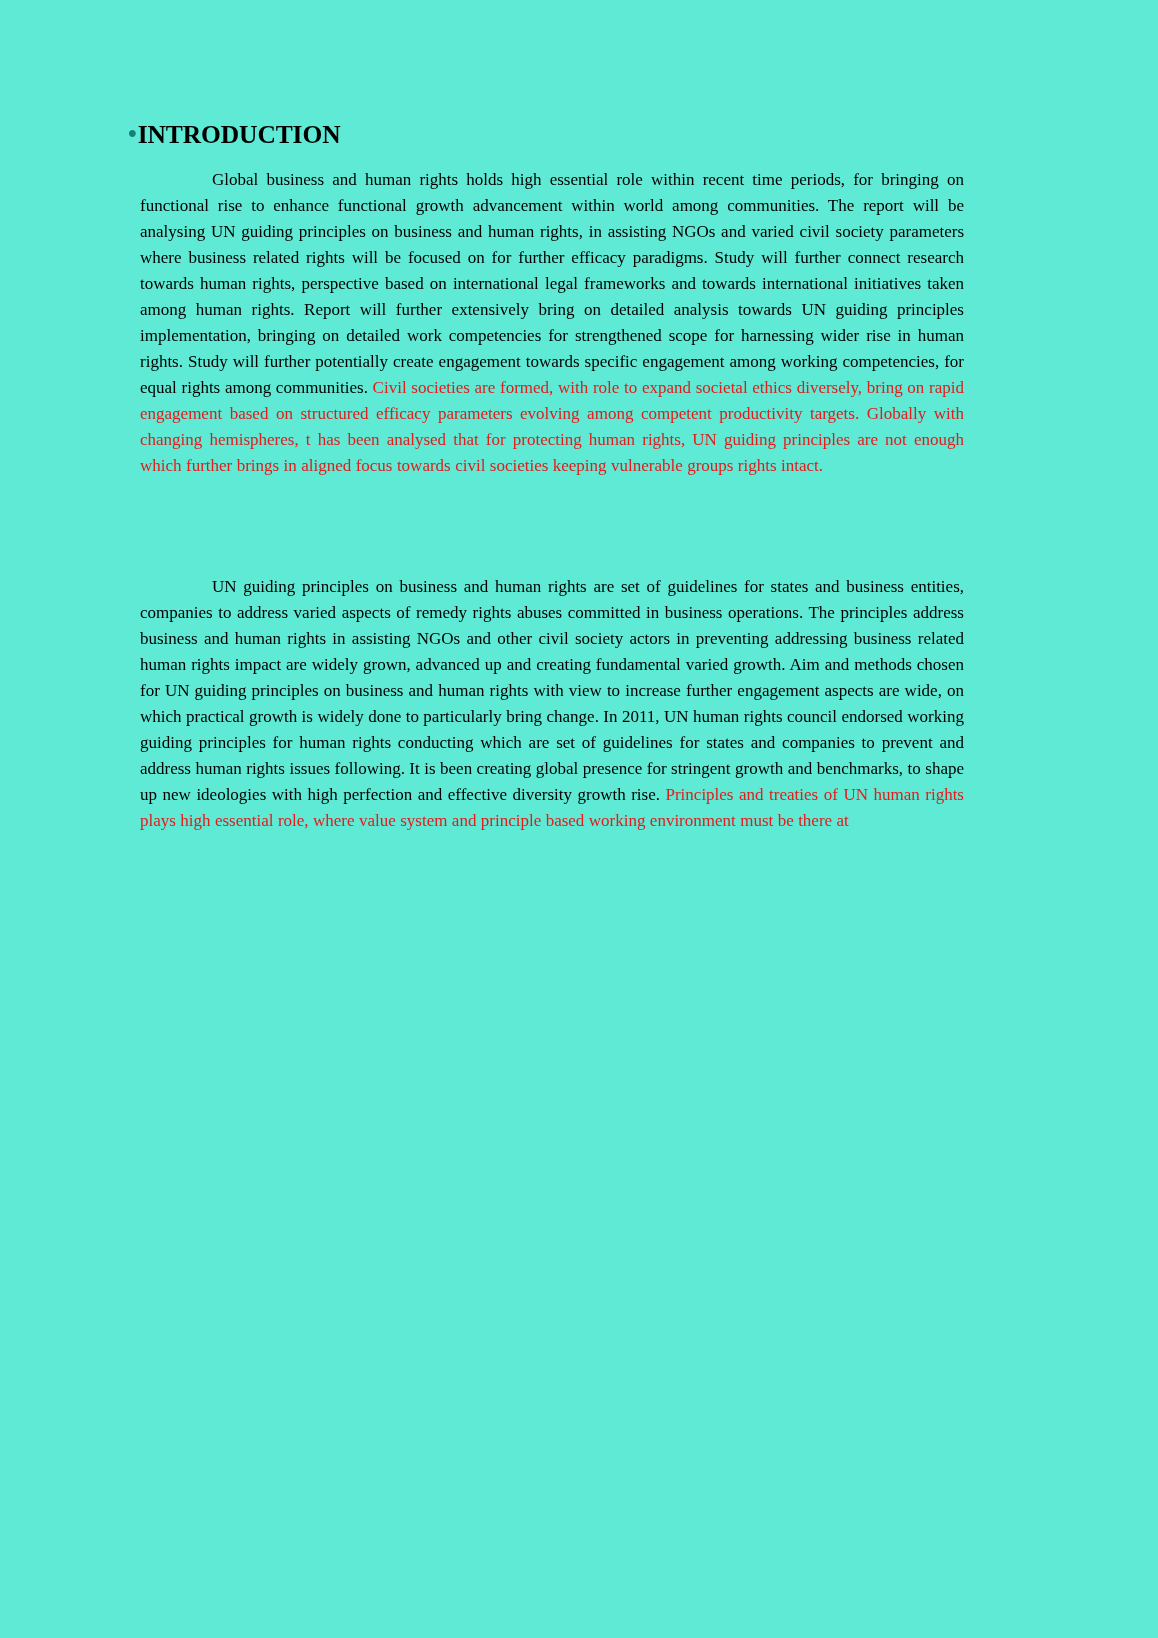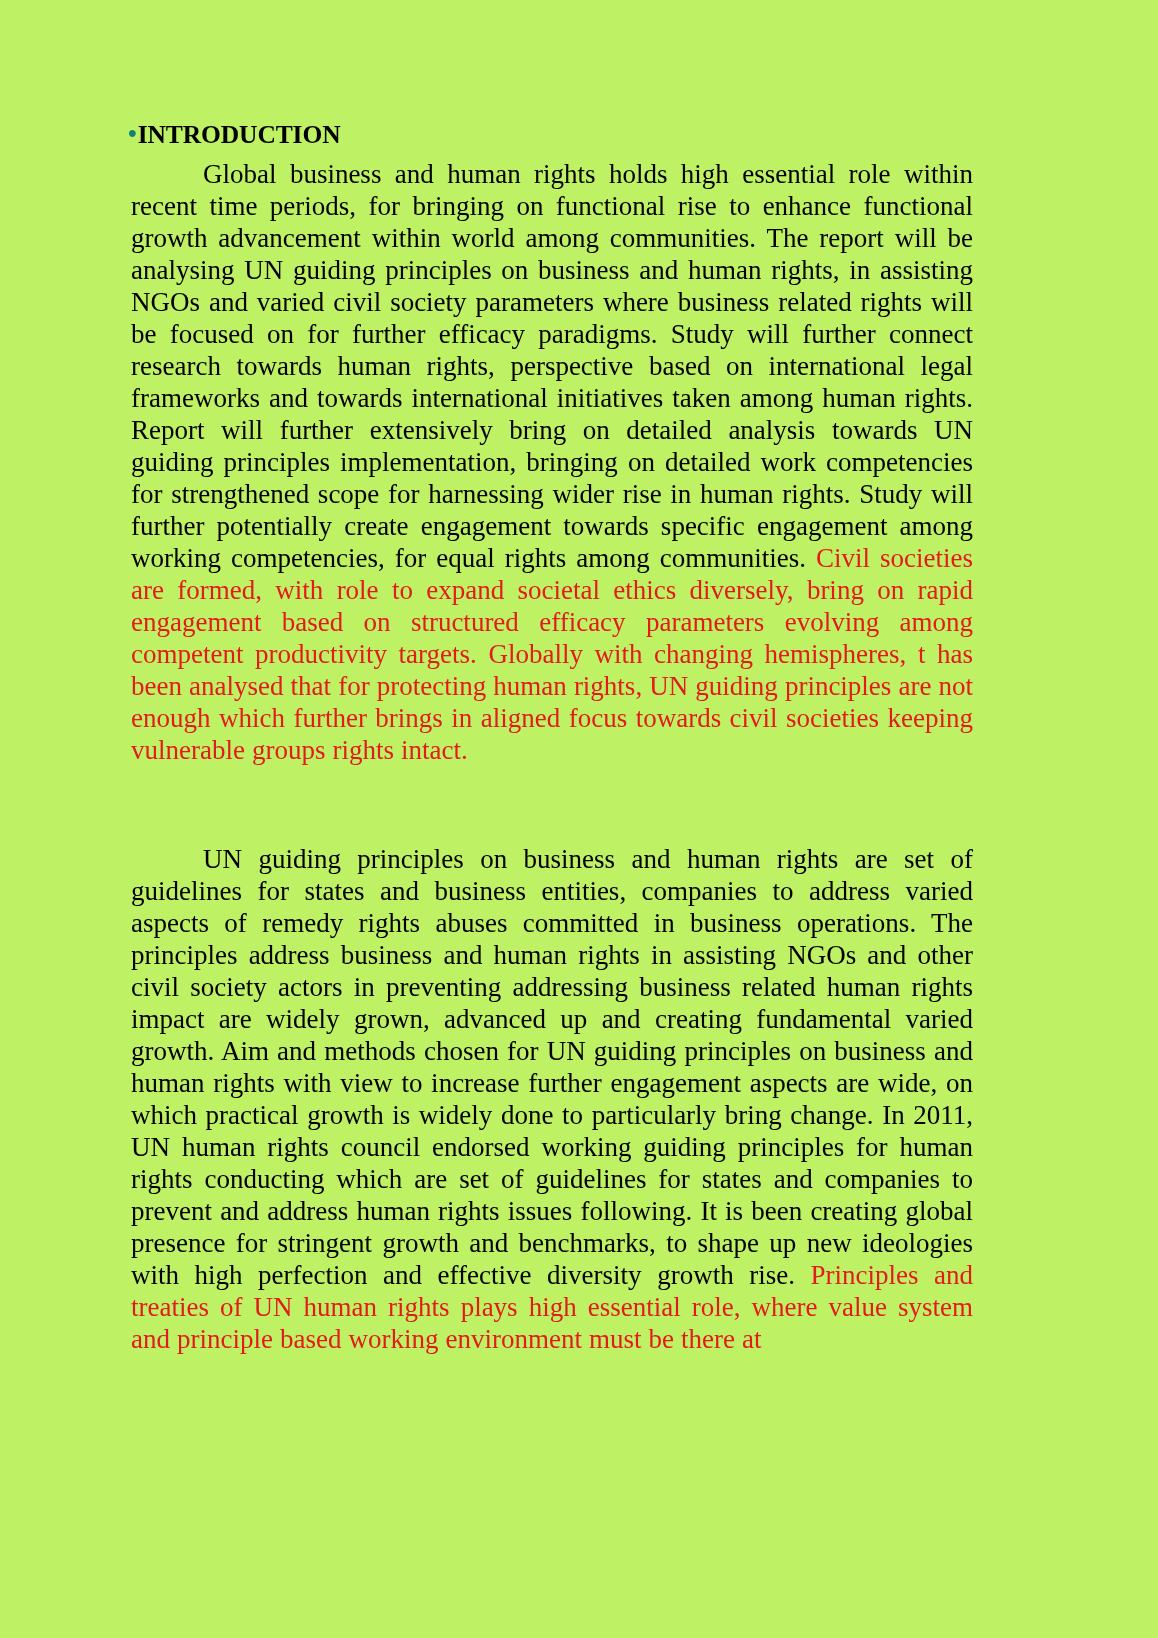--- a/index.html
+++ b/index.html
@@ -6,21 +6,21 @@
   html, body {
     margin: 0;
     padding: 0;
     background: #ffffff;
   }
 
   .page {
     position: relative;
     width: 1158px;
     height: 1638px;
-    background: #bef264;
+    background: #5eead4;
     box-sizing: border-box;
     padding: 0;
     overflow: hidden;
     font-family: "Liberation Serif", "DejaVu Serif", serif;
     color: #000000;
   }
 
   .content {
     position: absolute;
     left: 128px;
@@ -49,25 +49,25 @@
 
   .bullet-teal { color: #14807a; }
   .bullet-black { color: #000000; }
 
   .heading .heading-text {
     color: #000000;
   }
 
   
   .para {
-    font-size: 27px;
-    line-height: 32px;
+    font-size: 17px;
+    line-height: 26px;
     text-align: justify;
     text-justify: inter-word;
-    margin: 3px;
+    margin: 12px;
     padding: 0;
     color: #000000;
     -webkit-hyphens: none;
     hyphens: none;
     word-spacing: 0.01em;
   }
 
   .para.indented {
     text-indent: 72px;
   }

